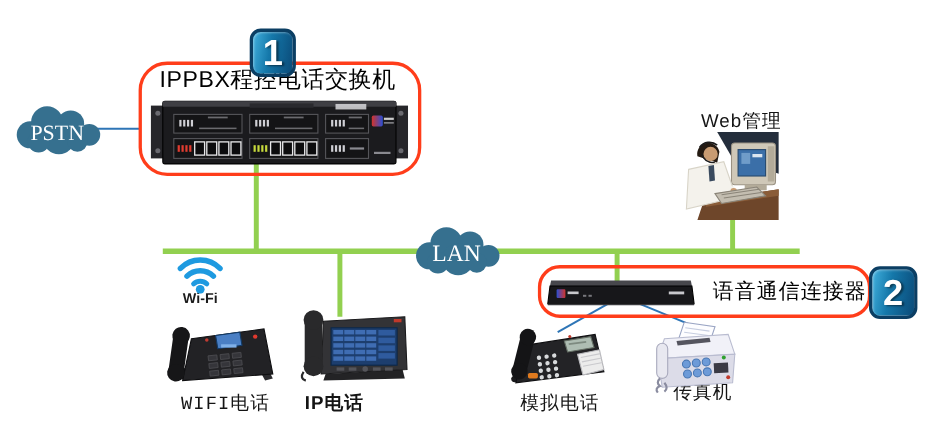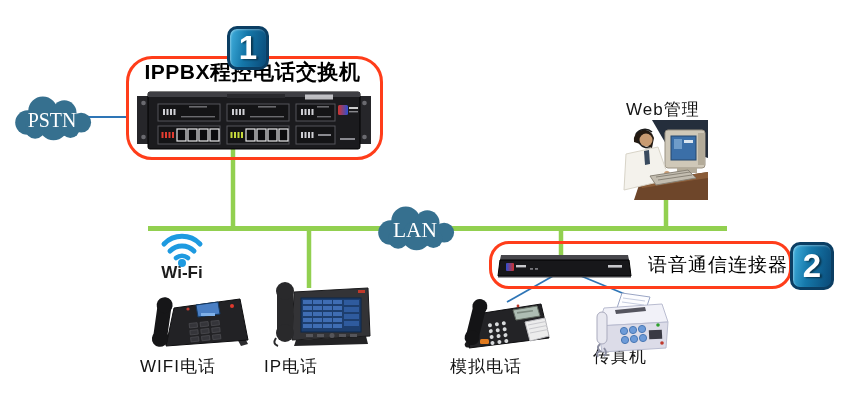--- a/index.html
+++ b/index.html
@@ -2,53 +2,53 @@
 <html><head>
 <meta charset="utf-8">
 <style>
   html,body{margin:0;padding:0;background:#fff;}
   #canvas{
     position:relative;width:841px;height:406px;background:#ffffff;overflow:hidden;
     font-family:"Liberation Sans",sans-serif;
   }
   .abs{position:absolute;}
   .label{
-    position:absolute;text-align:left;color:#141414;font-size:17px;
+    position:absolute;text-align:center;color:#141414;font-size:17px;
     letter-spacing:1px;white-space:nowrap;
   }
   .group-box{
     position:absolute;border:3px solid #ff3d1a;background:transparent;z-index:2;
   }
   #pbx-box{left:126px;top:56px;width:251px;height:98px;border-radius:26px;}
   #connector-box{left:489px;top:241px;width:297px;height:42px;border-radius:20px;}
   .step-badge{
     position:absolute;display:flex;align-items:center;justify-content:center;
     background:linear-gradient(100deg,#41b0de 0%,#1578aa 42%,#0a4a78 100%);
     border:3px solid #0b3e63;border-radius:10px;color:#fff;
     font-size:33px;font-weight:bold;z-index:5;
     text-shadow:2px 1px 2px rgba(0,0,0,.5);
     box-shadow:inset 1px 1px 2px rgba(255,255,255,.35);
   }
   #badge-1{left:227px;top:26px;width:36px;height:38px;}
   #badge-2{left:790px;top:242px;width:38px;height:42px;}
   #pbx-title{
     position:absolute;left:128px;top:58px;width:249px;text-align:center;
-    font-size:21px;font-weight:700;color:#000;z-index:3;letter-spacing:0.5px;
+    font-size:21px;font-weight:400;color:#000;z-index:3;letter-spacing:0.5px;
   }
   #connector-label{
     position:absolute;left:634px;top:252px;width:154px;text-align:right;
     font-size:19px;color:#000;z-index:3;letter-spacing:1px;
   }
   #web-label{position:absolute;left:626px;top:98px;width:96px;font-size:17px;}
   #wifi-label{
     position:absolute;left:155px;top:263px;width:54px;text-align:center;
-    font-weight:bold;font-size:17px;color:#1c1c1c;letter-spacing:0;
-  }
-  #lbl-wifi-phone{left:140px;top:355px;width:130px;}
-  #lbl-ip-phone{left:264px;top:355px;width:110px;}
+    font-weight:bold;font-size:13px;color:#1c1c1c;letter-spacing:0;
+  }
+  #lbl-wifi-phone{left:140px;top:355px;width:130px;font-family:Liberation Mono, monospace;}
+  #lbl-ip-phone{left:249px;top:355px;width:110px;font-weight:bold;}
   #lbl-analog-phone{left:450px;top:355px;width:118px;}
   #lbl-fax{left:593px;top:345px;width:92px;}
   .cloud-text{
     fill:#ffffff;font-family:"Liberation Serif",serif;
     text-anchor:middle;
   }
   svg{display:block;}
   .z1{z-index:1;} .z3{z-index:3;} .z4{z-index:4;}
 </style>
 </head>

